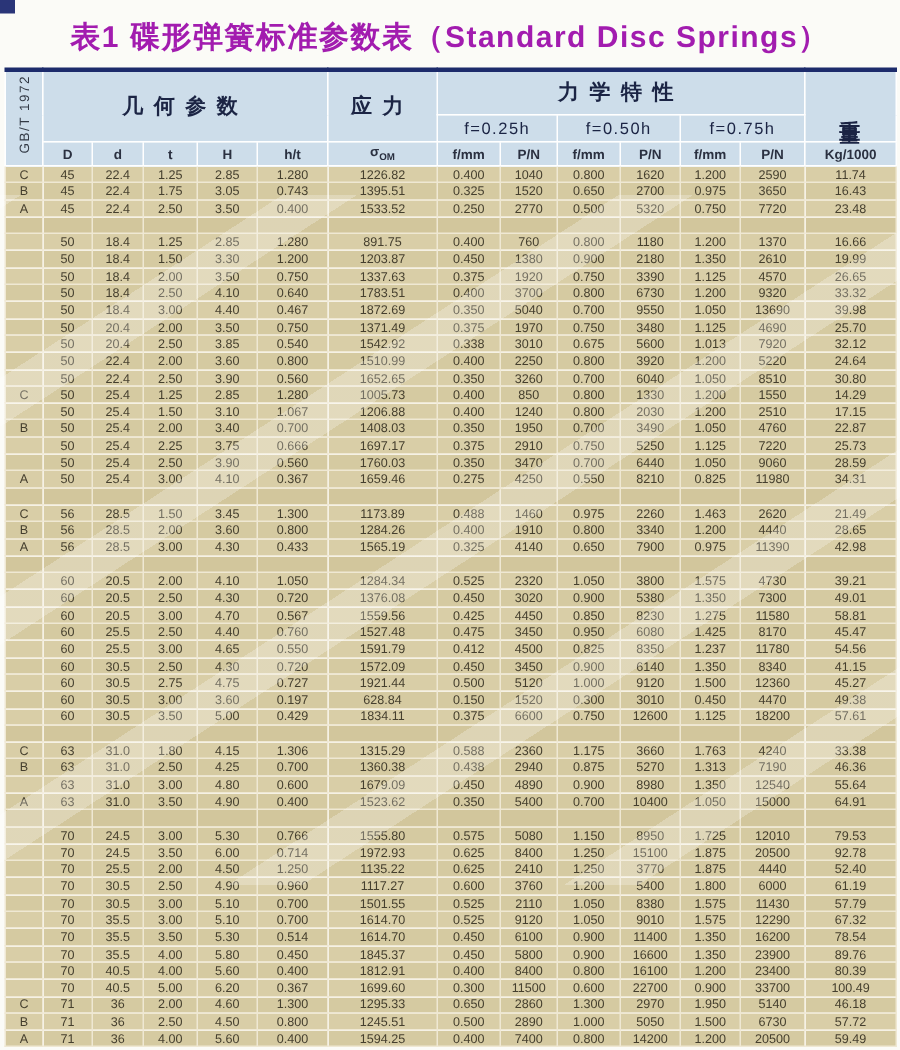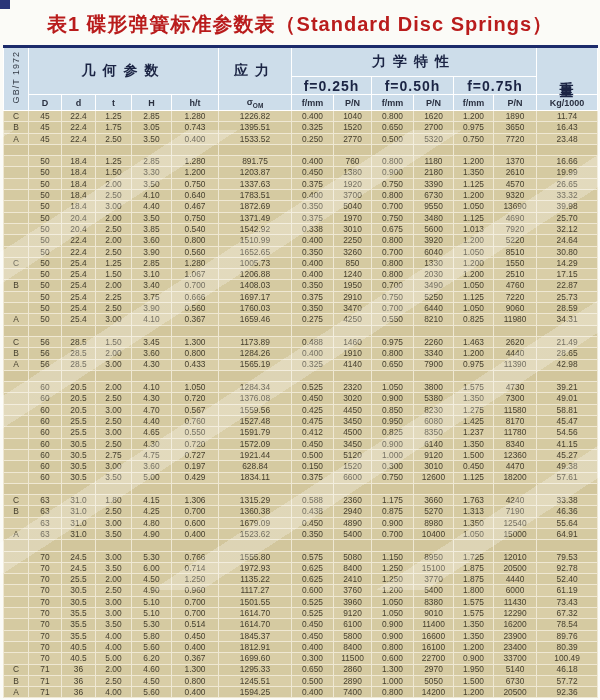--- a/index.html
+++ b/index.html
@@ -4,35 +4,35 @@
 <style>
   html,body{margin:0;padding:0;}
   body{
     width:600px;height:700px;position:relative;overflow:hidden;
     background:#fbfbf7;
     font-family:"Liberation Sans", sans-serif;
   }
   .corner-mark{position:absolute;left:0;top:0;width:10px;height:9px;background:#2a3578;}
   .title{
     padding-top:11px;text-align:center;
-    color:#b91c1c;font-size:20px;font-weight:bold;letter-spacing:1px;
+    color:#a21caf;font-size:20px;font-weight:bold;letter-spacing:1px;
     white-space:nowrap;
   }
   .table-wrap{position:absolute;left:3px;top:45px;width:594px;}
   table{
     border-collapse:collapse;table-layout:fixed;width:594px;
     border-top:3px solid #1c2b6b;
   }
   thead th{
     background:#cdddea;border:1px solid #ffffff;
     color:#1b2444;padding:0;vertical-align:middle;text-align:center;
   }
   tr.h1{height:30px;} tr.h2{height:18px;} tr.h3{height:16px;}
   .grp{font-size:14px;font-weight:bold;letter-spacing:7px;}
-  .fl{font-size:14px;font-weight:bold;letter-spacing:1px;}
+  .fl{font-size:11px;font-weight:normal;letter-spacing:1px;}
   .colname{font-size:9px;font-weight:bold;color:#2a3040;}
   .sigma-sub{font-size:6.5px;}
   .gbt-vert{
     display:inline-block;writing-mode:vertical-rl;transform:rotate(180deg);
     font-size:9px;font-weight:normal;letter-spacing:1px;color:#333a45;
   }
   .weight-vert{
     display:inline-block;writing-mode:vertical-rl;text-orientation:upright;
     font-size:14px;font-weight:bold;letter-spacing:3px;
   }
@@ -112,21 +112,21 @@
           <td>22.4</td>
           <td>1.25</td>
           <td>2.85</td>
           <td>1.280</td>
           <td>1226.82</td>
           <td>0.400</td>
           <td>1040</td>
           <td>0.800</td>
           <td>1620</td>
           <td>1.200</td>
-          <td>1890</td>
+          <td>2590</td>
           <td>11.74</td>
         </tr>
         <tr>
           <td>B</td>
           <td>45</td>
           <td>22.4</td>
           <td>1.75</td>
           <td>3.05</td>
           <td>0.743</td>
           <td>1395.51</td>
@@ -796,26 +796,26 @@
         </tr>
         <tr>
           <td></td>
           <td>70</td>
           <td>30.5</td>
           <td>3.00</td>
           <td>5.10</td>
           <td>0.700</td>
           <td>1501.55</td>
           <td>0.525</td>
-          <td>3960</td>
+          <td>2110</td>
           <td>1.050</td>
           <td>8380</td>
           <td>1.575</td>
           <td>11430</td>
-          <td>73.43</td>
+          <td>57.79</td>
         </tr>
         <tr>
           <td></td>
           <td>70</td>
           <td>35.5</td>
           <td>3.00</td>
           <td>5.10</td>
           <td>0.700</td>
           <td>1614.70</td>
           <td>0.525</td>
@@ -929,19 +929,19 @@
           <td>4.00</td>
           <td>5.60</td>
           <td>0.400</td>
           <td>1594.25</td>
           <td>0.400</td>
           <td>7400</td>
           <td>0.800</td>
           <td>14200</td>
           <td>1.200</td>
           <td>20500</td>
-          <td>92.36</td>
+          <td>59.49</td>
         </tr>
       </tbody>
   </table>
 </div>
 
 <div class="watermark"></div>
 
 </body></html>

